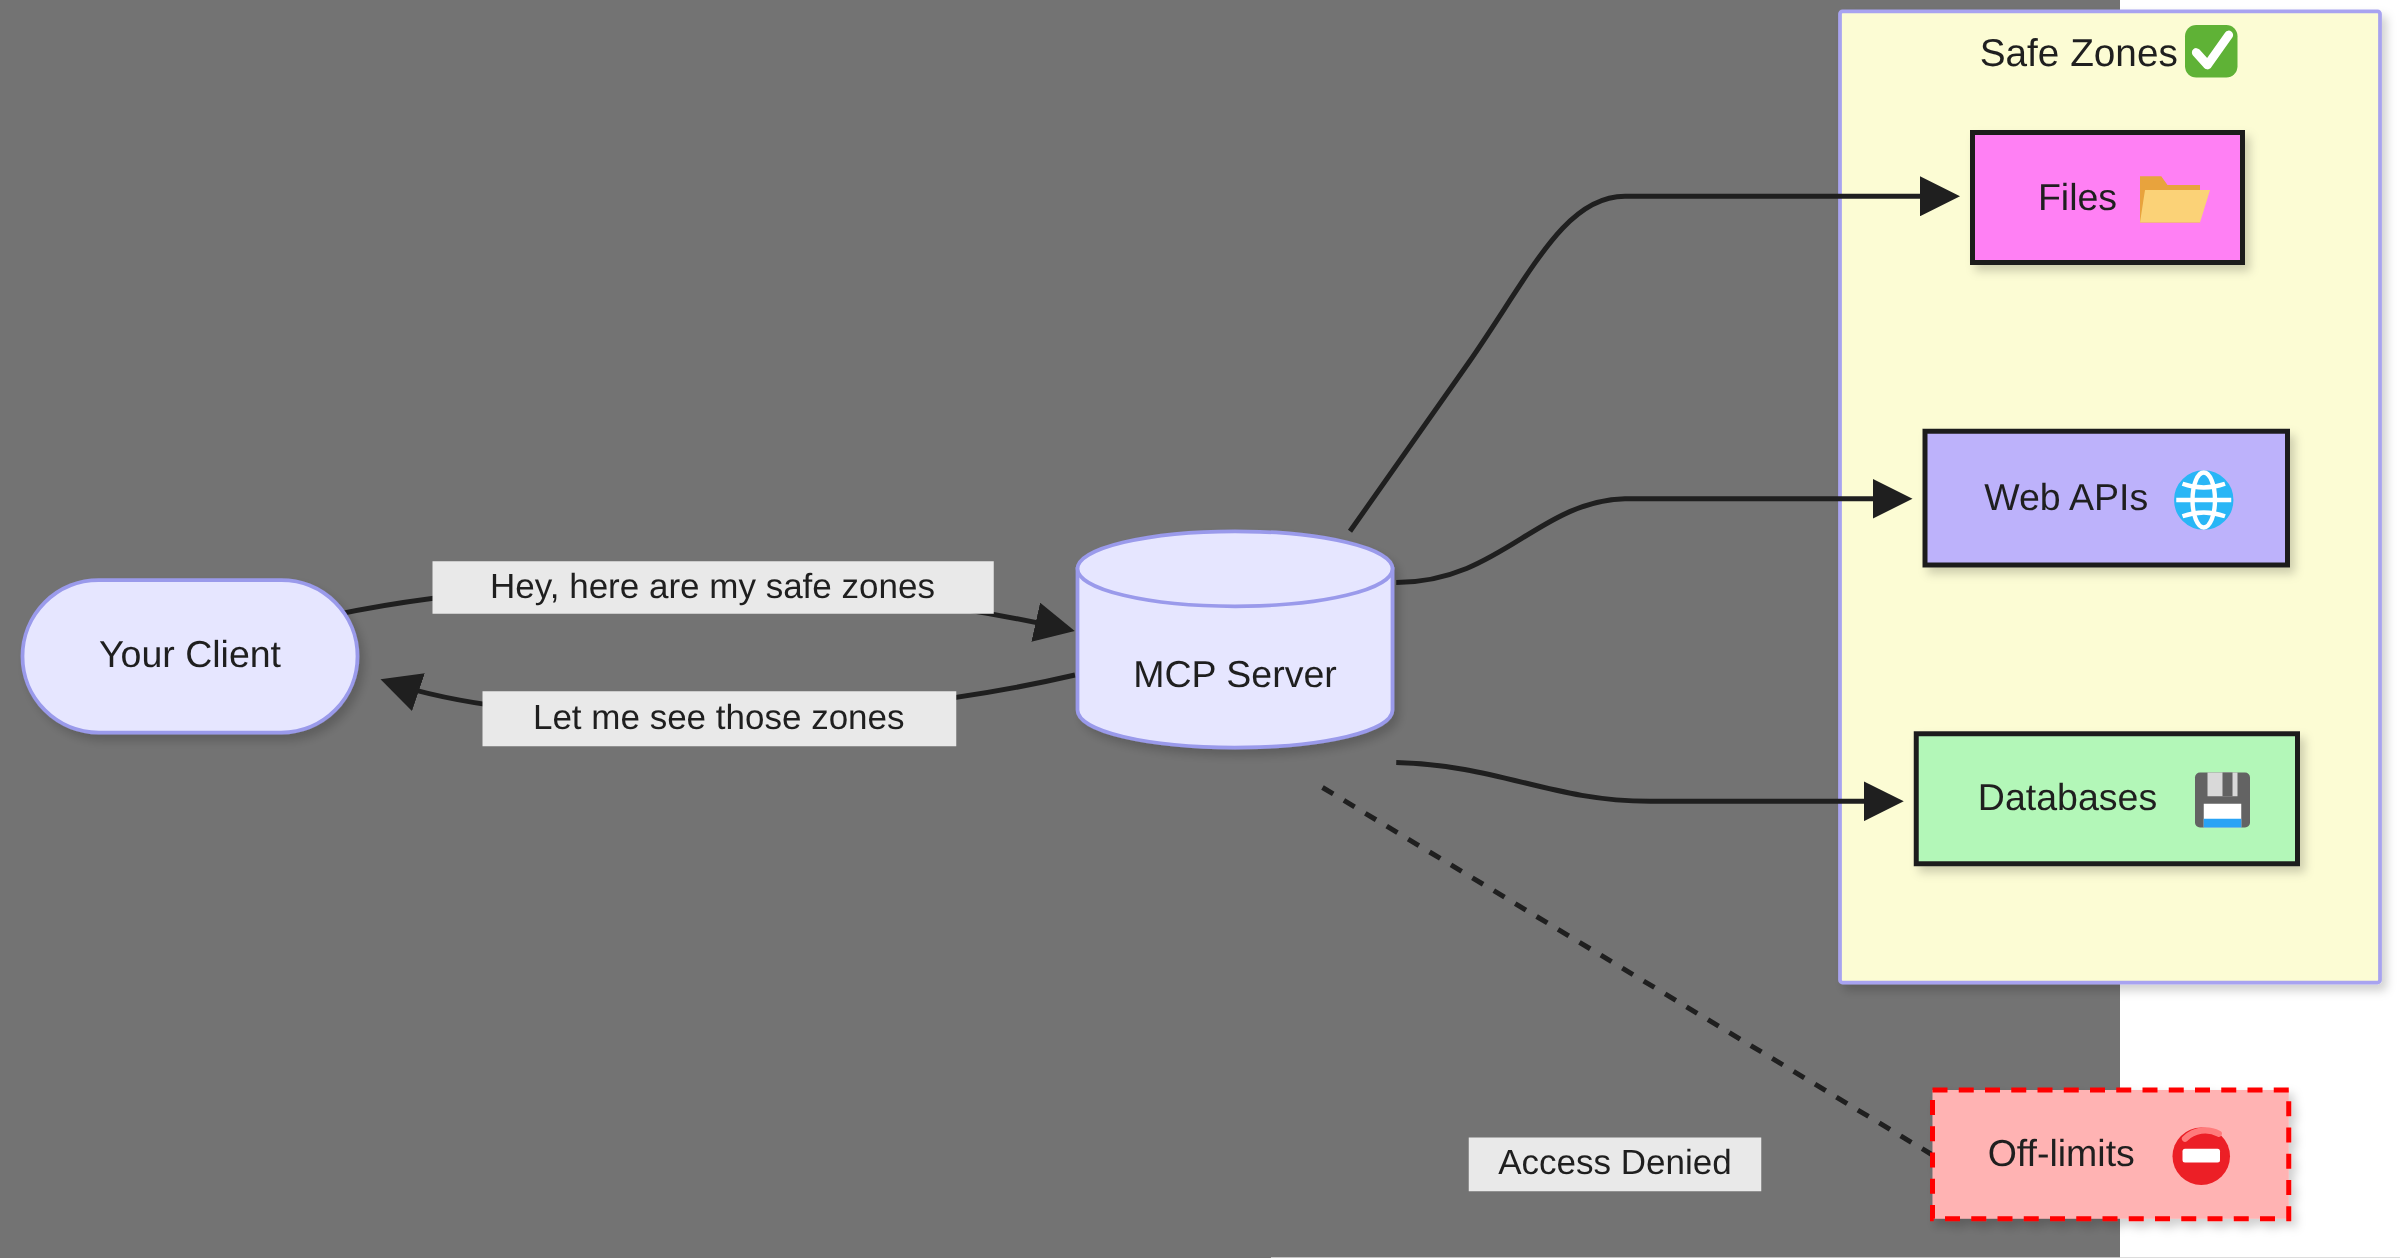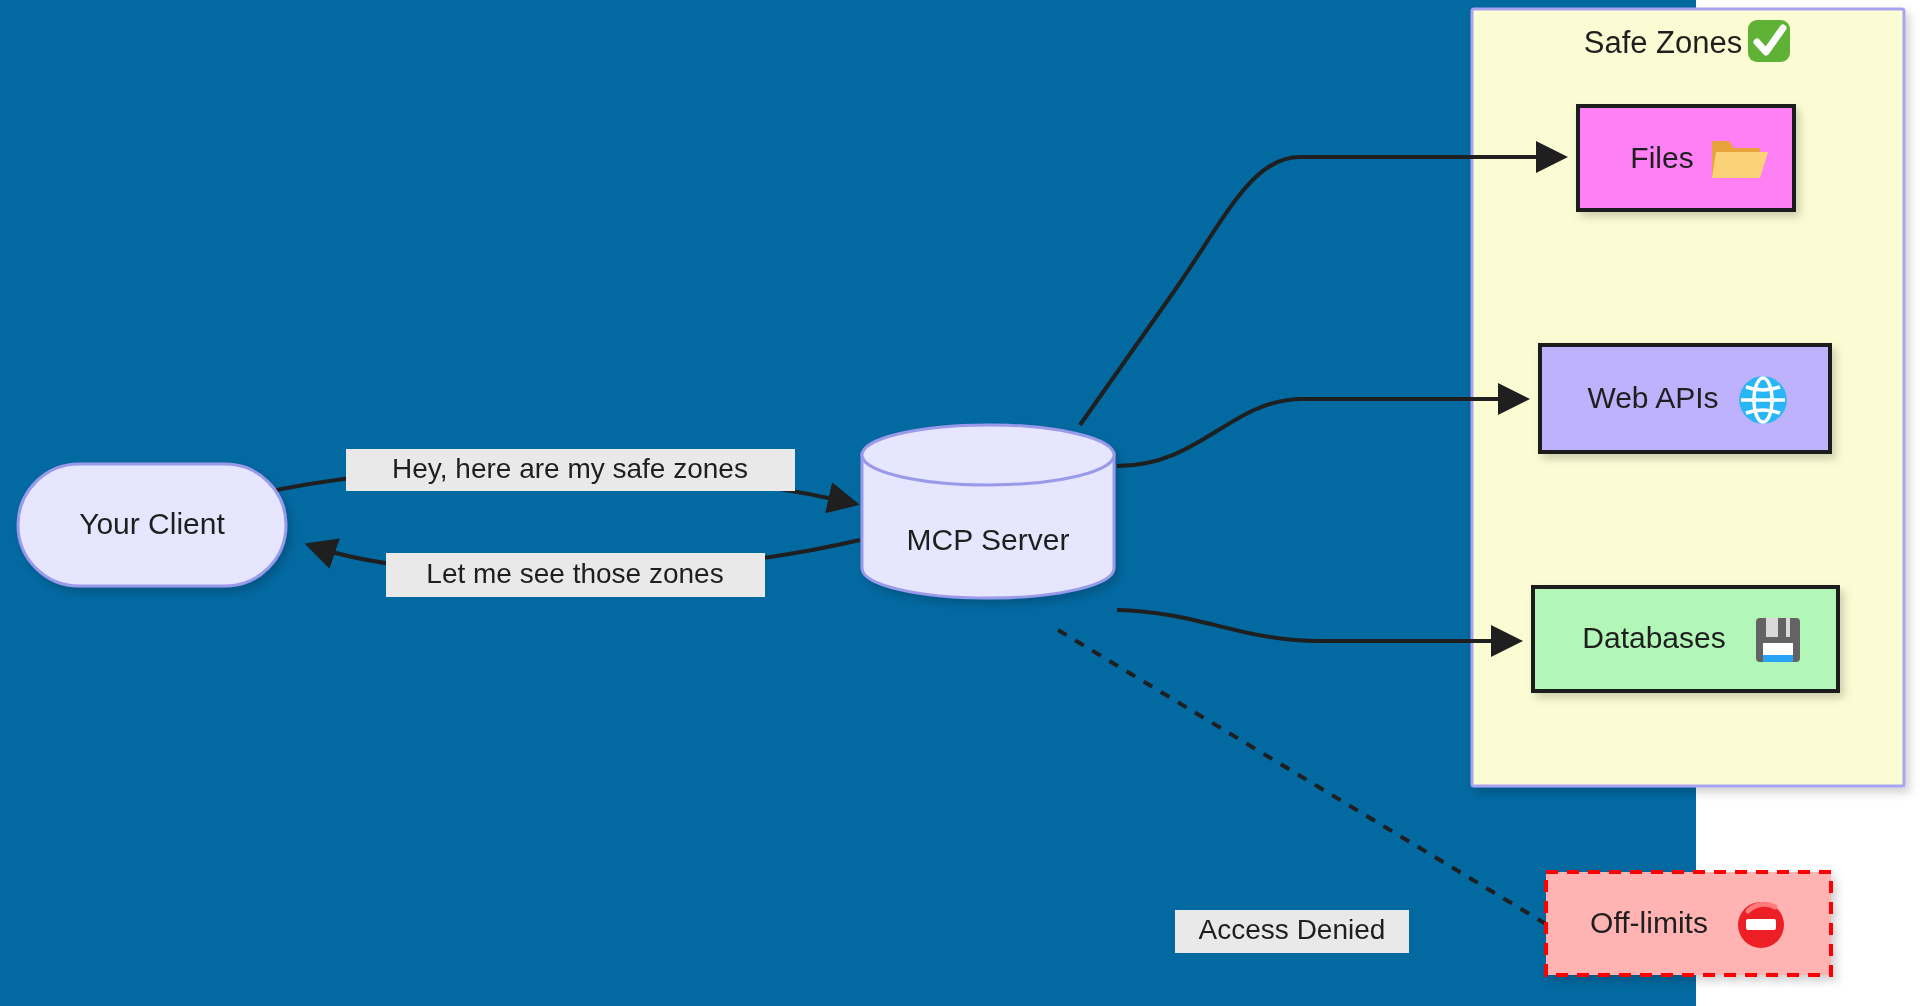--- a/index.html
+++ b/index.html
@@ -10,21 +10,21 @@
   body {
     width: 1920px;
     height: 1006px;
     overflow: hidden;
     font-family: "Liberation Sans", sans-serif;
   }
   #diagram-root {
     position: relative;
     width: 1696px;
     height: 1006px;
-    background: #0369a1;
+    background: #737373;
   }
   svg#diagram-svg {
     position: absolute;
     top: 0;
     left: 0;
     width: 1920px;
     height: 1006px;
     display: block;
   }
   .node-label {

